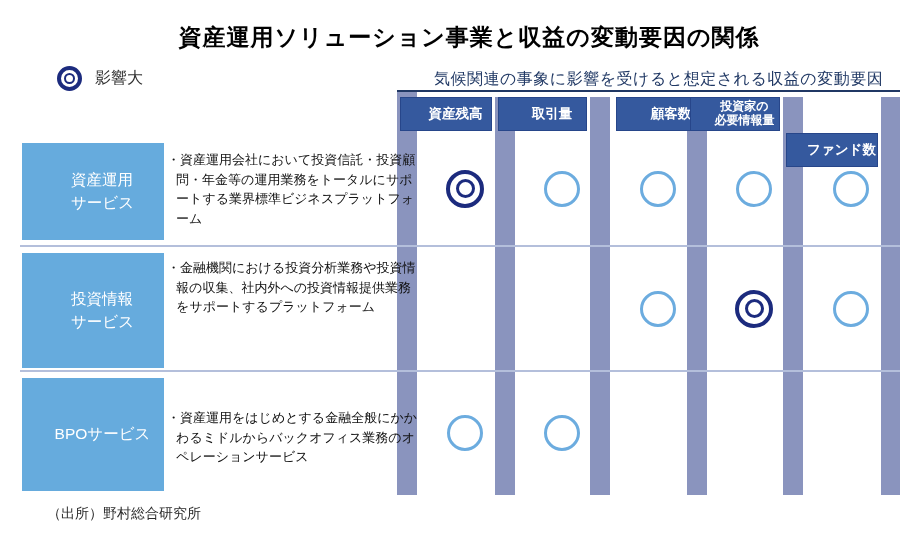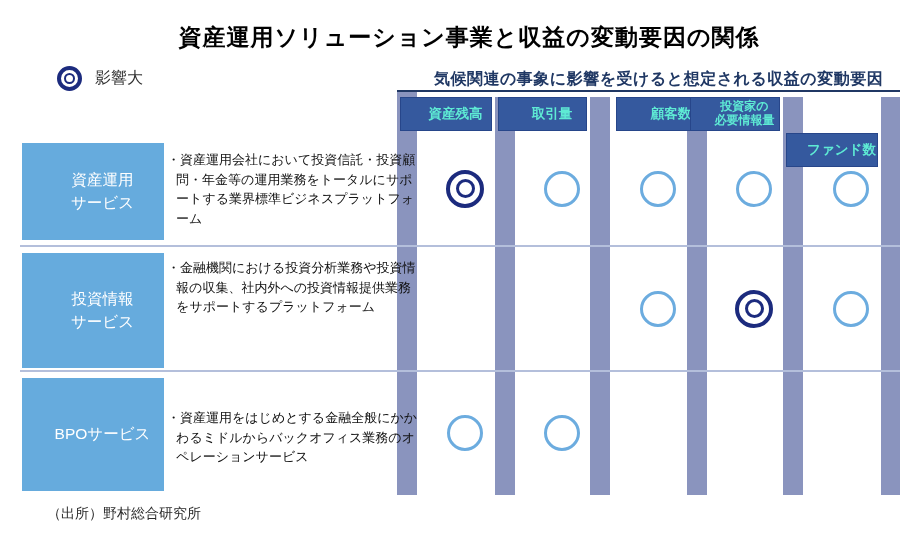--- a/index.html
+++ b/index.html
@@ -28,52 +28,52 @@
     content:"";width:7px;height:7px;border:2.5px solid var(--double-circle);border-radius:50%;
   }
   .legend-mark-single{
     width:19px;height:19px;border:3px solid var(--single-circle);border-radius:50%;
     box-sizing:content-box;
   }
 
   
   .matrix-title{
     left:397px;top:69px;width:485px;text-align:center;
-    font-size:16px;font-weight:bold;color:var(--header-text);letter-spacing:0.5px;
+    font-size:16px;font-weight:normal;color:var(--header-text);letter-spacing:0.5px;
   }
   .matrix-topline{left:397px;top:90px;width:485px;height:2px;background:var(--header-text);}
 
   
   .vline{width:1px;top:97px;height:398px;background:var(--grid-line);}
   .vl0{left:397px;top:92px;height:403px;}
   .vl1{left:495px;}.vl2{left:590px;}.vl3{left:687px;}.vl4{left:783px;}.vl5{left:881px;}
 
   
   .colhead{
     top:97px;height:34px;background:var(--header-bg);
     border:1px solid #27468a;box-sizing:border-box;
-    color:#5eead4;display:flex;align-items:center;justify-content:center;
+    color:#ffffff;display:flex;align-items:center;justify-content:center;
     font-size:13.5px;font-weight:bold;text-align:center;line-height:1.15;
     white-space:pre-line;
   }
   .ch0{left:400px;width:92px;}
   .ch1{left:498px;width:89px;}
   .ch2{left:616px;width:91px;}
   .ch3{left:690px;width:90px;font-size:12px;}
   .ch4{left:786px;width:92px;margin-top:36px;}
 
   
   .divider{left:20px;width:861px;height:2px;background:var(--divider);}
   .dv1{top:245px;}.dv2{top:370px;}
 
   
   .rowlabel{
     left:22px;width:123px;background:var(--label-bg);
     color:#fff;display:flex;align-items:center;justify-content:center;
-    font-size:15.5px;text-align:center;line-height:1.45;white-space:pre-line;
+    font-size:15.5px;line-height:1.45;white-space:pre-line;
   }
   .rl0{top:143px;height:97px;}
   .rl1{top:253px;height:115px;}
   .rl2{top:378px;height:113px;}
 
   
   .desc{left:148px;width:254px;font-size:13px;line-height:19.5px;color:#111;}
   .ds0{top:150px;}
   .ds1{top:258px;}
   .ds2{top:408px;}

